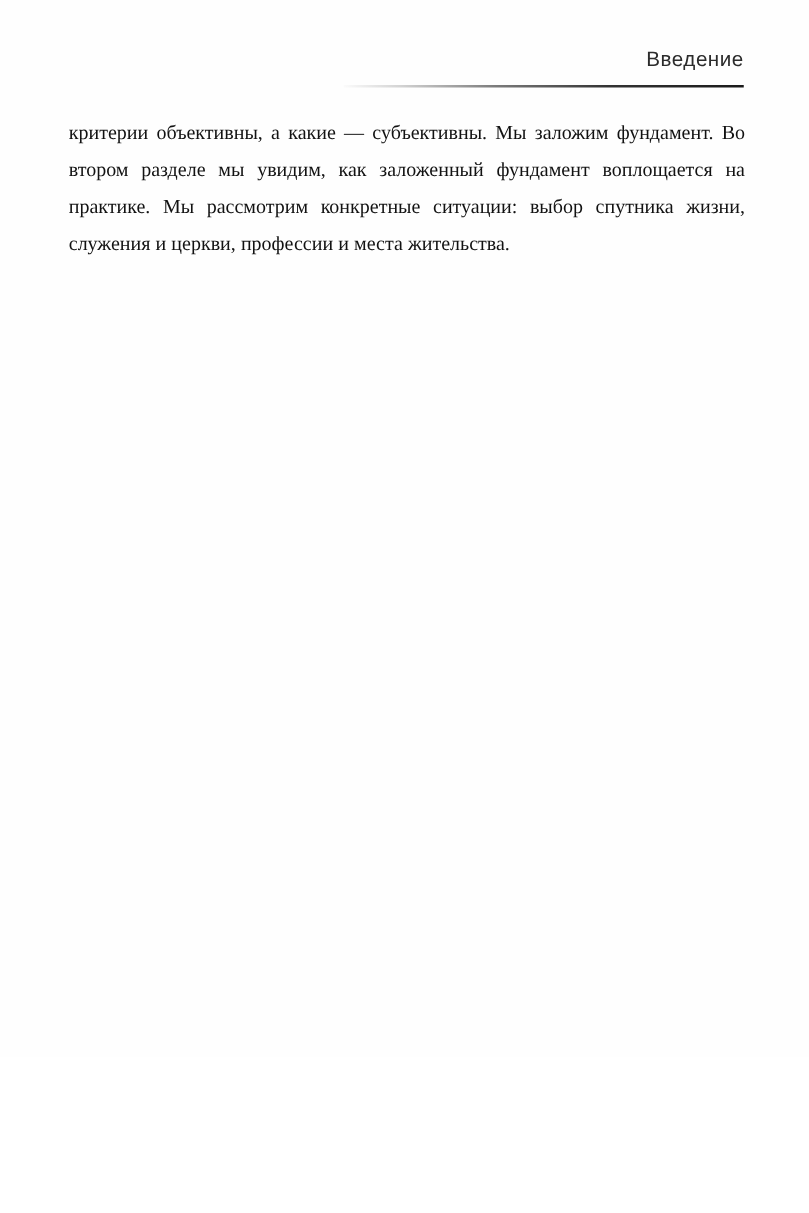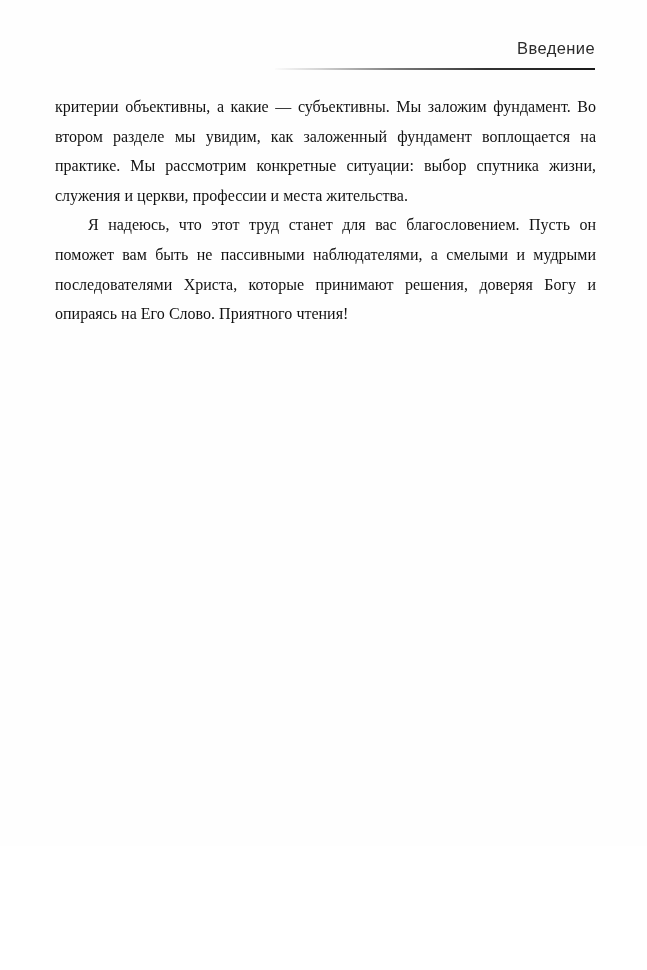--- a/index.html
+++ b/index.html
@@ -91,16 +91,15 @@
 
 <div class="page">
 
   <div class="running-head">
     <div class="running-head-title">Введение</div>
     <div class="running-head-rule"></div>
   </div>
 
   <div class="text-block">
     <p class="para no-stretch">критерии объективны, а какие — субъективны. Мы заложим фундамент. Во втором разделе мы увидим, как заложенный фундамент воплощается на практике. Мы рассмотрим кон­кретные ситуации: выбор спутника жизни, служения и церкви, профессии и места жительства.</p>
-    <p class="para indent no-stretch">Я надеюсь, что этот труд станет для вас благословением. Пусть он поможет вам быть не пассивными наблюдателями, а смелыми и мудрыми последователями Христа, которые принимают решения, доверяя Богу и опираясь на Его Слово. Приятного чтения!</p>
   </div>
 
 </div>
 
 </body></html>

